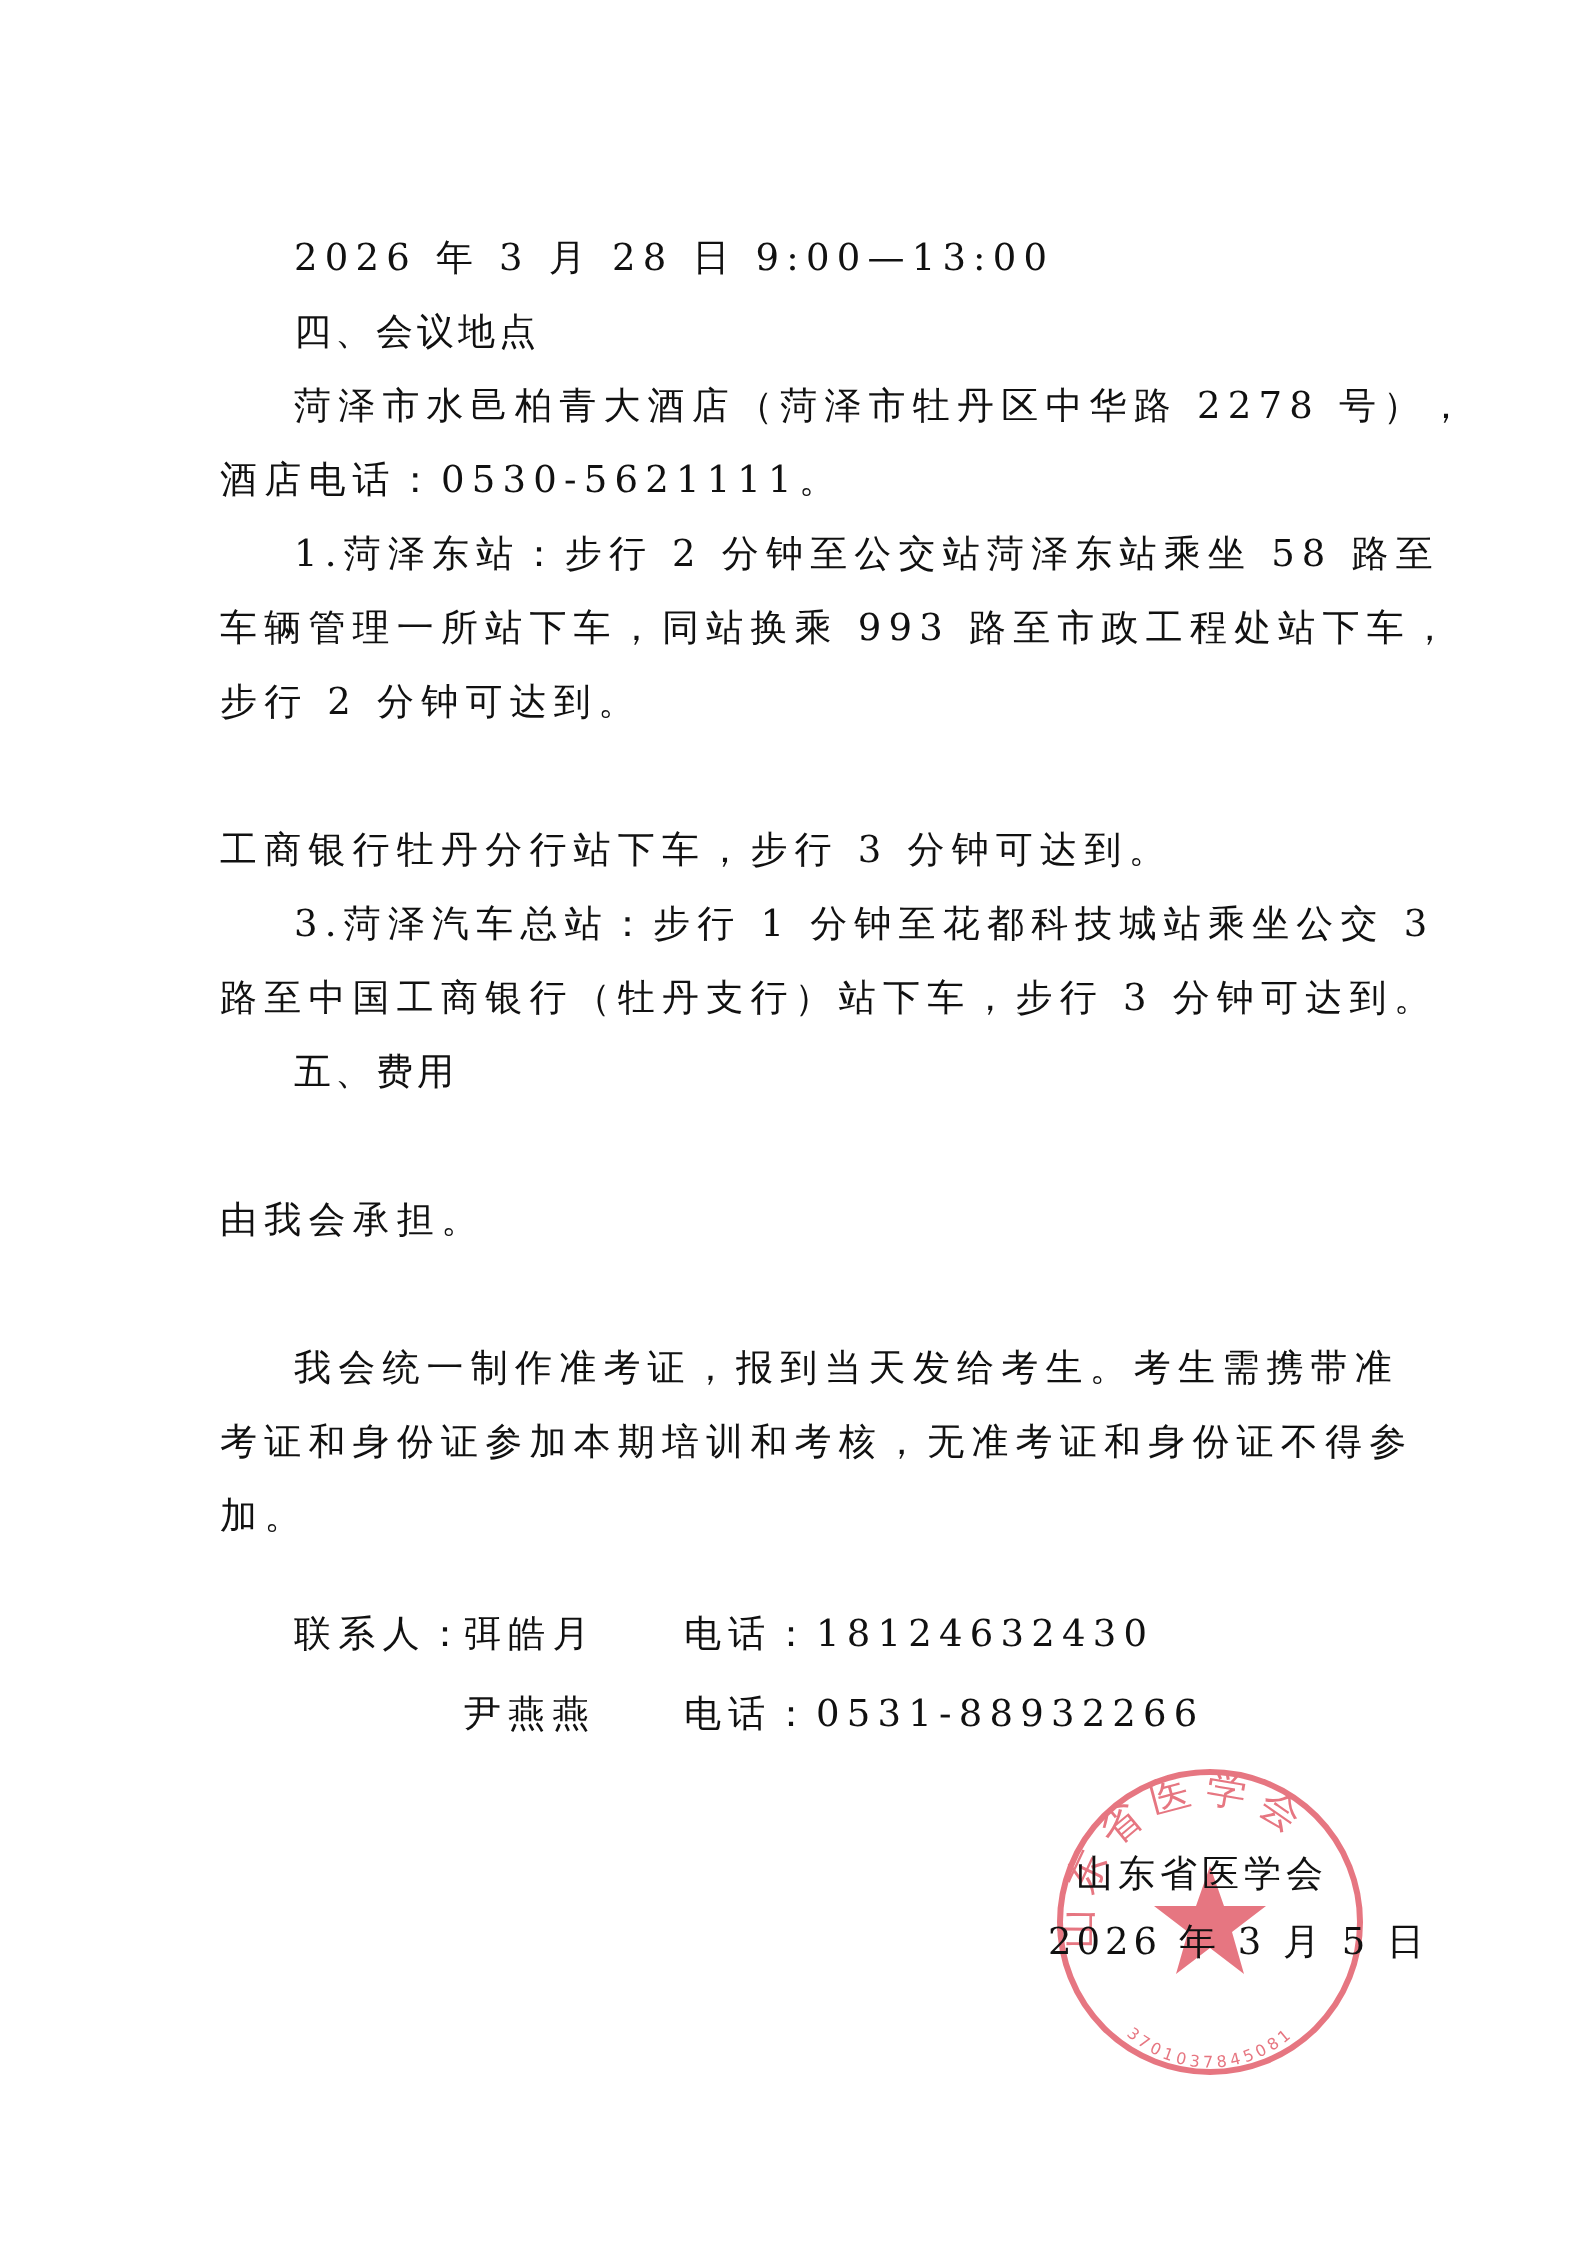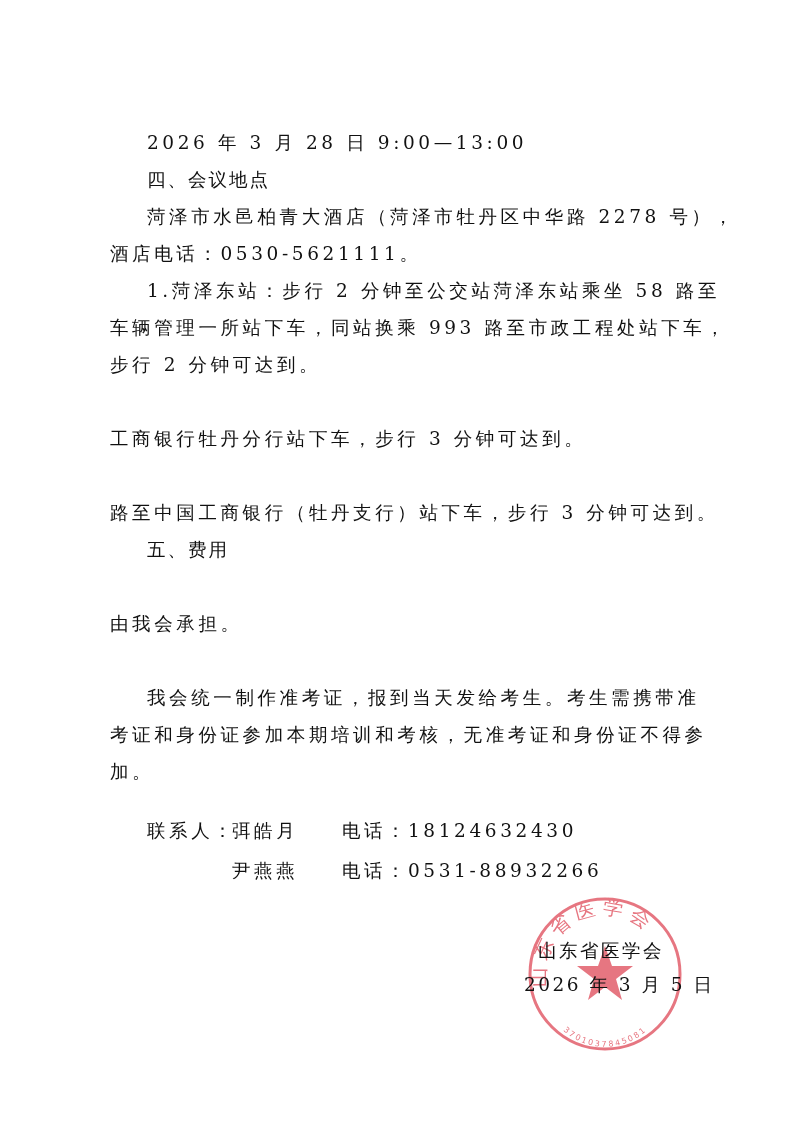--- a/index.html
+++ b/index.html
@@ -1,18 +1,18 @@
 <!DOCTYPE html>
 <html><head>
 <meta charset="utf-8">
 <style>
   html, body { margin: 0; padding: 0; background: #ffffff; }
   body { width: 794px; height: 1123px; position: relative; overflow: hidden;
          font-family: "DejaVu Serif", "Liberation Serif", serif; color: #111; }
-  .page { position: absolute; left: 0; top: 0; width: 794px; height: 826px; margin-top: 13px; }
+  .page { position: absolute; left: 0; top: 0; width: 794px; height: 826px; }
   .line { position: absolute; left: 110px; width: 580px; font-size: 18.5px; line-height: 24px;
           white-space: nowrap; letter-spacing: 3.6px; }
   .indent { left: 147px; width: 545px; }
   .heading { font-family: "DejaVu Sans", "Liberation Sans", sans-serif; font-weight: normal; letter-spacing: 2px; }
   .contact { position: absolute; font-size: 18.5px; line-height: 24px; white-space: nowrap; letter-spacing: 3.6px; }
   .stamp { position: absolute; left: 527px; top: 883px; width: 156px; height: 156px; }
   .sign { position: absolute; font-size: 18.5px; line-height: 24px; white-space: nowrap; letter-spacing: 2.5px; z-index: 2; }
 </style>
 </head>
 <body>
@@ -20,20 +20,21 @@
 <div class="page">
 
   <div class="line indent" style="top:118px">2026 年 3 月 28 日 9:00—13:00</div>
   <div class="line indent heading" style="top:155px">四、会议地点</div>
   <div class="line indent" style="top:192px">菏泽市水邑柏青大酒店（菏泽市牡丹区中华路 2278 号），</div>
   <div class="line" style="top:229px">酒店电话：0530-5621111。</div>
   <div class="line indent" style="top:266px">1.菏泽东站：步行 2 分钟至公交站菏泽东站乘坐 58 路至</div>
   <div class="line" style="top:303px">车辆管理一所站下车，同站换乘 993 路至市政工程处站下车，</div>
   <div class="line" style="top:340px">步行 2 分钟可达到。</div>
   <div class="line" style="top:414px">工商银行牡丹分行站下车，步行 3 分钟可达到。</div>
+  <div class="line indent" style="top:451px">3.菏泽汽车总站：步行 1 分钟至花都科技城站乘坐公交 3</div>
   <div class="line" style="top:488px">路至中国工商银行（牡丹支行）站下车，步行 3 分钟可达到。</div>
   <div class="line indent heading" style="top:525px">五、费用</div>
   <div class="line" style="top:599px">由我会承担。</div>
   <div class="line indent" style="top:673px">我会统一制作准考证，报到当天发给考生。考生需携带准</div>
   <div class="line" style="top:710px">考证和身份证参加本期培训和考核，无准考证和身份证不得参</div>
   <div class="line" style="top:747px">加。</div>
 
   <div>
     <span class="contact" style="left:147px; top:806px">联系人：</span>
     <span class="contact" style="left:232px; top:806px">弭皓月</span>

